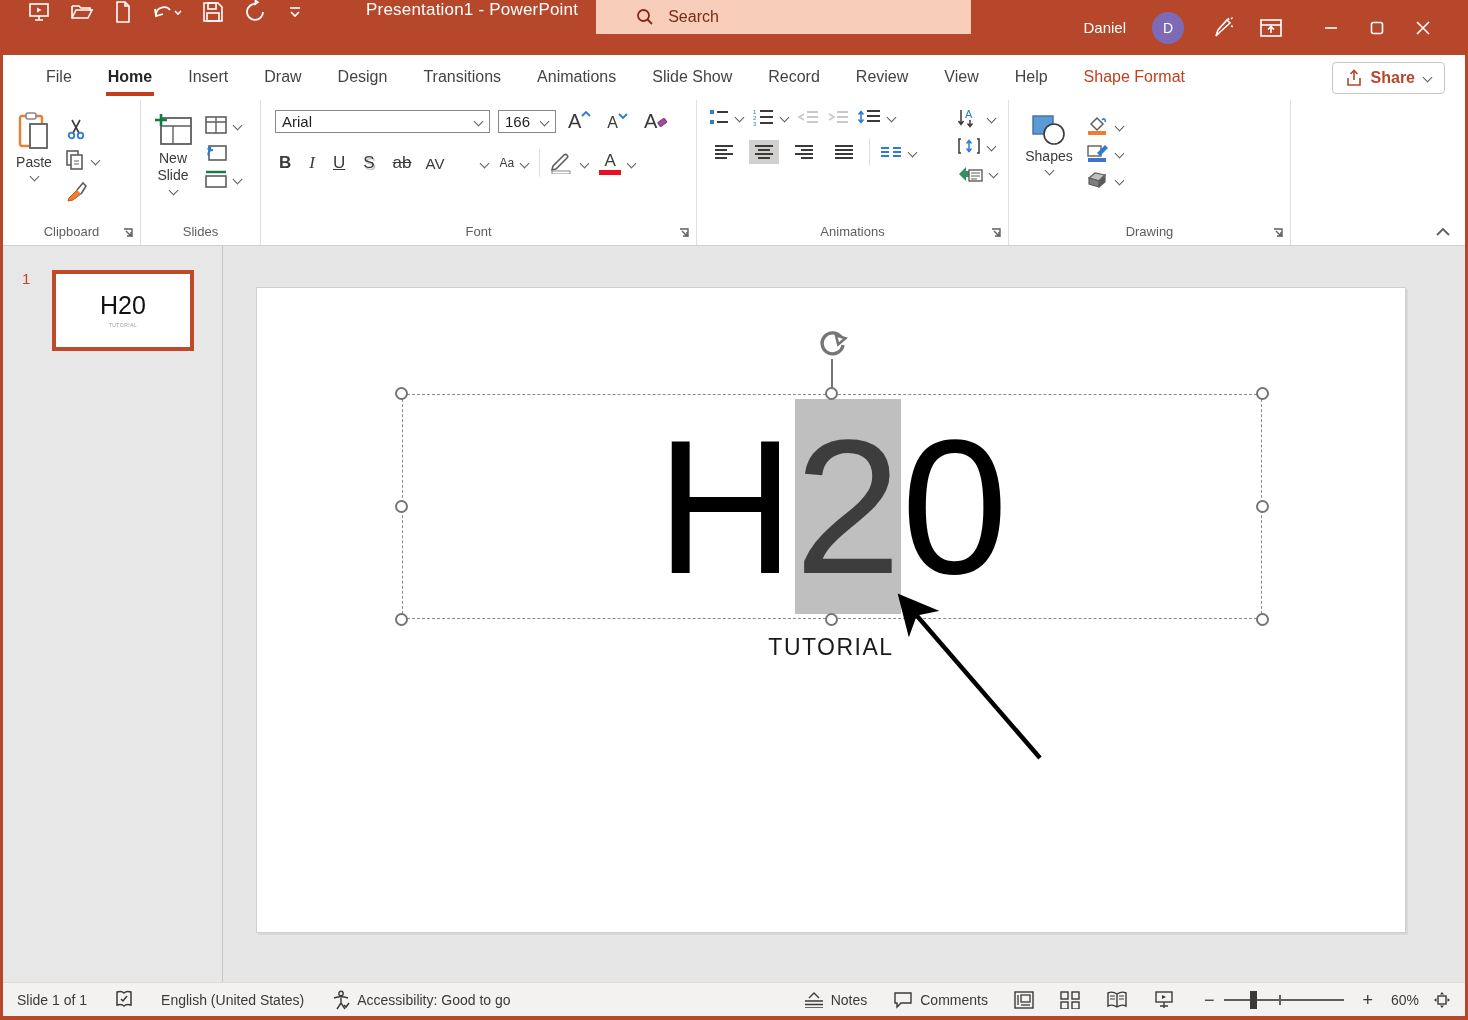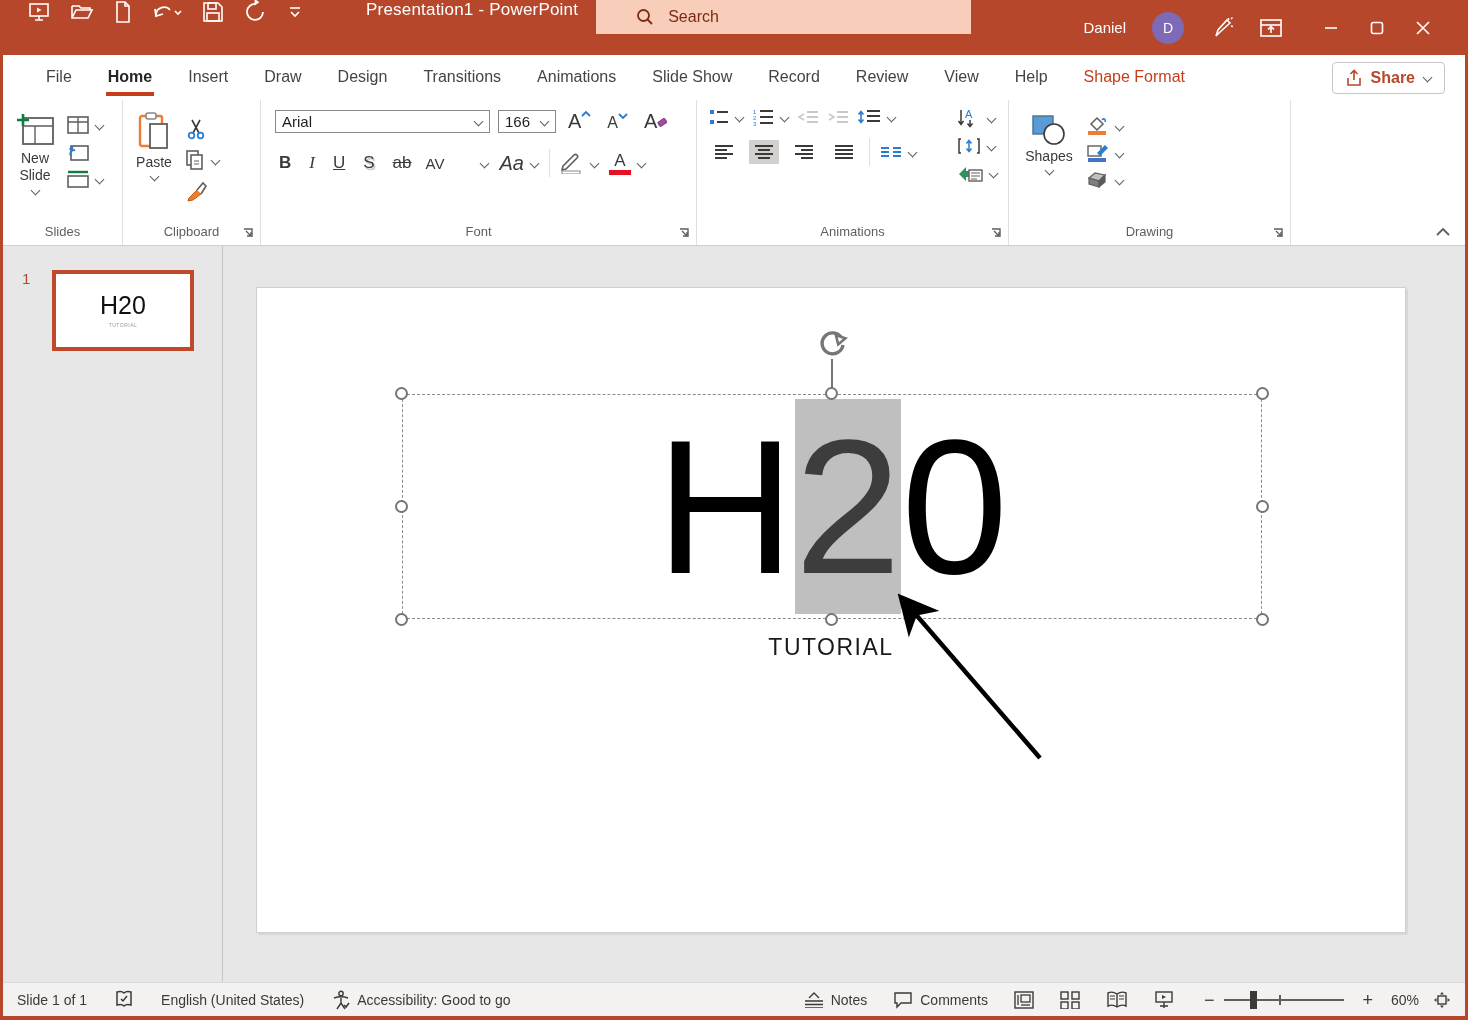--- a/index.html
+++ b/index.html
@@ -216,20 +216,62 @@
             <path d="M9 11 V2 M5.5 5 L9 1.5 L12.5 5" fill="none" stroke="#b7472a" stroke-width="1.6"></path>
           </svg>
       </span>
       <span class="share-label">Share</span>
       <span class="chev"></span>
     </span>
   </div>
 
   <div class="ribbon">
 
+    <div class="rgroup g-clipboard">
+      <div class="bigbtn" style="width:62px; padding-top:4px;">
+        <svg width="34" height="40" viewBox="0 0 34 40">
+            <rect x="3" y="4" width="22" height="30" rx="2" fill="none" stroke="#ed7d31" stroke-width="2.4"></rect>
+            <rect x="9" y="1" width="10" height="6" rx="2" fill="#fff" stroke="#8a8886" stroke-width="1.6"></rect>
+            <rect x="13" y="12" width="17" height="24" fill="#fff" stroke="#605e5c" stroke-width="1.8"></rect>
+          </svg>
+        <span>Paste</span>
+        <span class="chev"></span>
+      </div>
+      <div style="display:flex; flex-direction:column; gap:9px; padding-top:10px;">
+        <span style="cursor:pointer;">
+          <svg width="22" height="22" viewBox="0 0 22 22">
+              <path d="M7 2 L14 15 M15 2 L8 15" stroke="#3b3a39" stroke-width="1.6"></path>
+              <circle cx="6.5" cy="17.5" r="2.8" fill="none" stroke="#2b7cd3" stroke-width="1.8"></circle>
+              <circle cx="15.5" cy="17.5" r="2.8" fill="none" stroke="#2b7cd3" stroke-width="1.8"></circle>
+            </svg>
+        </span>
+        <span class="smallrow" style="cursor:pointer;">
+          <svg width="20" height="22" viewBox="0 0 20 22">
+              <rect x="2" y="2" width="11" height="14" fill="#fff" stroke="#605e5c" stroke-width="1.6"></rect>
+              <rect x="6" y="6" width="11" height="14" fill="#fff" stroke="#605e5c" stroke-width="1.6"></rect>
+              <path d="M9 12 h5 M9 15 h5" stroke="#605e5c" stroke-width="1.2"></path>
+            </svg>
+          <span class="chev"></span>
+        </span>
+        <span style="cursor:pointer;">
+          <svg width="24" height="22" viewBox="0 0 24 22">
+              <path d="M4 18 L12 10 L16 14 L8 20 L3 21 Z" fill="#ed7d31" stroke="#c55a11" stroke-width="1"></path>
+              <path d="M12 10 L18 3 L21 6 L16 14" fill="#fff" stroke="#605e5c" stroke-width="1.6"></path>
+            </svg>
+        </span>
+      </div>
+      <span class="rgroup-label">Clipboard</span>
+      <span class="launcher">
+        <svg width="12" height="12" viewBox="0 0 12 12">
+            <path d="M2 2 H10 V10" fill="none" stroke="#605e5c" stroke-width="1.4"></path>
+            <path d="M4 4 L9 9 M9 5 V9 H5" fill="none" stroke="#605e5c" stroke-width="1.4"></path>
+          </svg>
+      </span>
+    </div>
+
     <div class="rgroup g-slides">
       <div class="bigbtn" style="width:64px; padding-top:4px;">
         <svg width="40" height="36" viewBox="0 0 40 36">
             <rect x="8" y="6" width="30" height="26" fill="#fff" stroke="#605e5c" stroke-width="1.8"></rect>
             <path d="M8 14 H38 M20 14 V32" stroke="#605e5c" stroke-width="1.4"></path>
             <path d="M8 2 V14 M2 8 H14" stroke="#107c41" stroke-width="2.6"></path>
           </svg>
         <span style="width:56px; text-align:center; line-height:1.2;">New Slide</span>
         <span class="chev"></span>
       </div>
@@ -250,62 +292,20 @@
         </span>
         <span class="smallrow" style="cursor:pointer;">
           <svg width="22" height="18" viewBox="0 0 22 18">
               <path d="M1 2 H21" stroke="#107c41" stroke-width="2.4"></path>
               <rect x="1" y="6" width="20" height="11" fill="none" stroke="#605e5c" stroke-width="1.6"></rect>
             </svg>
           <span class="chev"></span>
         </span>
       </div>
       <span class="rgroup-label">Slides</span>
-    </div>
-
-    <div class="rgroup g-clipboard">
-      <div class="bigbtn" style="width:62px; padding-top:4px;">
-        <svg width="34" height="40" viewBox="0 0 34 40">
-            <rect x="3" y="4" width="22" height="30" rx="2" fill="none" stroke="#ed7d31" stroke-width="2.4"></rect>
-            <rect x="9" y="1" width="10" height="6" rx="2" fill="#fff" stroke="#8a8886" stroke-width="1.6"></rect>
-            <rect x="13" y="12" width="17" height="24" fill="#fff" stroke="#605e5c" stroke-width="1.8"></rect>
-          </svg>
-        <span>Paste</span>
-        <span class="chev"></span>
-      </div>
-      <div style="display:flex; flex-direction:column; gap:9px; padding-top:10px;">
-        <span style="cursor:pointer;">
-          <svg width="22" height="22" viewBox="0 0 22 22">
-              <path d="M7 2 L14 15 M15 2 L8 15" stroke="#3b3a39" stroke-width="1.6"></path>
-              <circle cx="6.5" cy="17.5" r="2.8" fill="none" stroke="#2b7cd3" stroke-width="1.8"></circle>
-              <circle cx="15.5" cy="17.5" r="2.8" fill="none" stroke="#2b7cd3" stroke-width="1.8"></circle>
-            </svg>
-        </span>
-        <span class="smallrow" style="cursor:pointer;">
-          <svg width="20" height="22" viewBox="0 0 20 22">
-              <rect x="2" y="2" width="11" height="14" fill="#fff" stroke="#605e5c" stroke-width="1.6"></rect>
-              <rect x="6" y="6" width="11" height="14" fill="#fff" stroke="#605e5c" stroke-width="1.6"></rect>
-              <path d="M9 12 h5 M9 15 h5" stroke="#605e5c" stroke-width="1.2"></path>
-            </svg>
-          <span class="chev"></span>
-        </span>
-        <span style="cursor:pointer;">
-          <svg width="24" height="22" viewBox="0 0 24 22">
-              <path d="M4 18 L12 10 L16 14 L8 20 L3 21 Z" fill="#ed7d31" stroke="#c55a11" stroke-width="1"></path>
-              <path d="M12 10 L18 3 L21 6 L16 14" fill="#fff" stroke="#605e5c" stroke-width="1.6"></path>
-            </svg>
-        </span>
-      </div>
-      <span class="rgroup-label">Clipboard</span>
-      <span class="launcher">
-        <svg width="12" height="12" viewBox="0 0 12 12">
-            <path d="M2 2 H10 V10" fill="none" stroke="#605e5c" stroke-width="1.4"></path>
-            <path d="M4 4 L9 9 M9 5 V9 H5" fill="none" stroke="#605e5c" stroke-width="1.4"></path>
-          </svg>
-      </span>
     </div>
 
     <div class="rgroup g-font" style="padding-left:14px;">
       <div style="display:flex; align-items:center; gap:8px;">
         <span class="combo" style="width:215px;">
           <span>Arial</span>
           <span class="chev"></span>
         </span>
         <span class="combo" style="width:58px;">
           <span>166</span>
@@ -325,21 +325,21 @@
         <span class="ribbon-txtbtn" style="font-weight:700;"><span>B</span></span>
         <span class="ribbon-txtbtn" style="font-style:italic; font-family:'Liberation Serif',serif;"><span>I</span></span>
         <span class="ribbon-txtbtn" style="text-decoration:underline;"><span>U</span></span>
         <span class="ribbon-txtbtn" style="text-shadow:1.5px 1.5px 1px #bbb;"><span>S</span></span>
         <span class="ribbon-txtbtn" style="text-decoration:line-through;"><span>ab</span></span>
         <span class="smallrow" style="cursor:pointer;gap:36px;">
           <span style="font-size:15px; color:#3b3a39; border-bottom:0;">AV</span>
           <span class="chev"></span>
         </span>
         <span class="smallrow" style="cursor:pointer;">
-          <span style="font-size:20px; color:#3b3a39;font-style:italic;">Aa</span>
+          <span style="font-size:12px; color:#3b3a39;">Aa</span>
           <span class="chev"></span>
         </span>
         <span class="vdiv"></span>
         <span class="smallrow" style="cursor:pointer;">
           <svg width="24" height="22" viewBox="0 0 24 22">
               <path d="M3 14 L14 3 C16 1 19 4 17 6 L6 17 L2 18 Z" fill="#fff" stroke="#605e5c" stroke-width="1.6"></path>
               <rect x="2" y="19" width="18" height="3" fill="#fff" stroke="#8a8886" stroke-width="1"></rect>
             </svg>
           <span class="chev"></span>
         </span>

